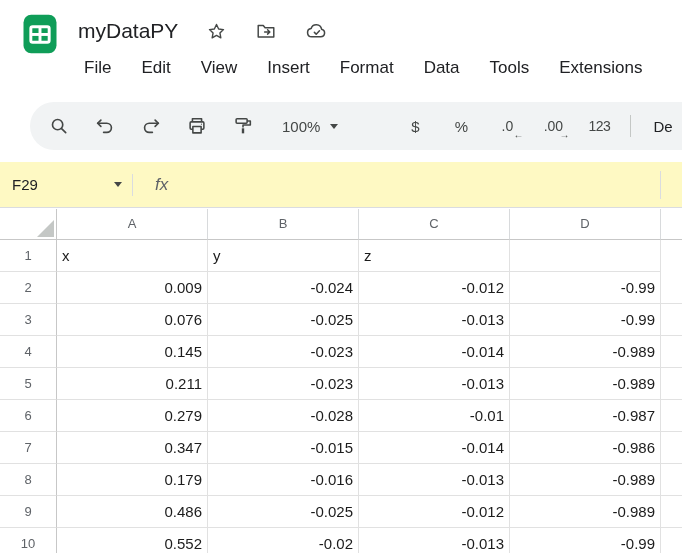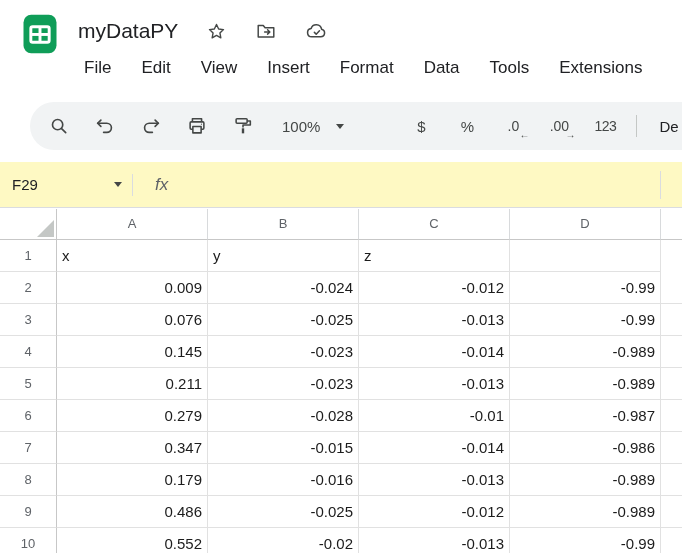--- a/index.html
+++ b/index.html
@@ -19,21 +19,21 @@
     background:none; border:none; padding:6px 15px; border-radius:6px; cursor:pointer; }
 
   
   .toolbar { position:absolute; top:102px; left:30px; width:700px; height:48px;
     background:var(--toolbar-bg,#f1f3f4); border-radius:24px; display:flex;
     align-items:center; padding:0 6px 0 12px; gap:12px; }
   .tb-btn { width:34px; height:34px; border:none; background:none; border-radius:50%;
     display:flex; align-items:center; justify-content:center; color:var(--text-secondary,#444746);
     cursor:pointer; flex:0 0 auto; font-family:inherit; }
   .tb-text { font-size:15px; font-weight:500; }
-  .tb-zoom { display:flex; align-items:center; gap:16px; padding:0 10px; height:34px;
+  .tb-zoom { display:flex; align-items:center; gap:10px; padding:0 10px; height:34px;
     border-radius:6px; cursor:pointer; color:var(--text-secondary,#444746); flex:0 0 auto; }
   .tb-zoom span.zv { font-size:15px; }
   .caret { width:0; height:0; border-left:4.5px solid transparent;
     border-right:4.5px solid transparent; border-top:5.5px solid var(--text-secondary,#444746); }
   .tb-spacer { width:26px; flex:0 0 auto; }
   .tb-div { width:1px; height:22px; background:#c4c7c5; flex:0 0 auto; margin:0 2px; }
   .dec-btn { position:relative; }
   .dec-num { font-size:14px; font-weight:500; }
   .dec-arrow { position:absolute; bottom:3px; right:1px; font-size:10px; line-height:1; }
   .num123 { font-size:14px; font-weight:500; letter-spacing:-0.5px; }

